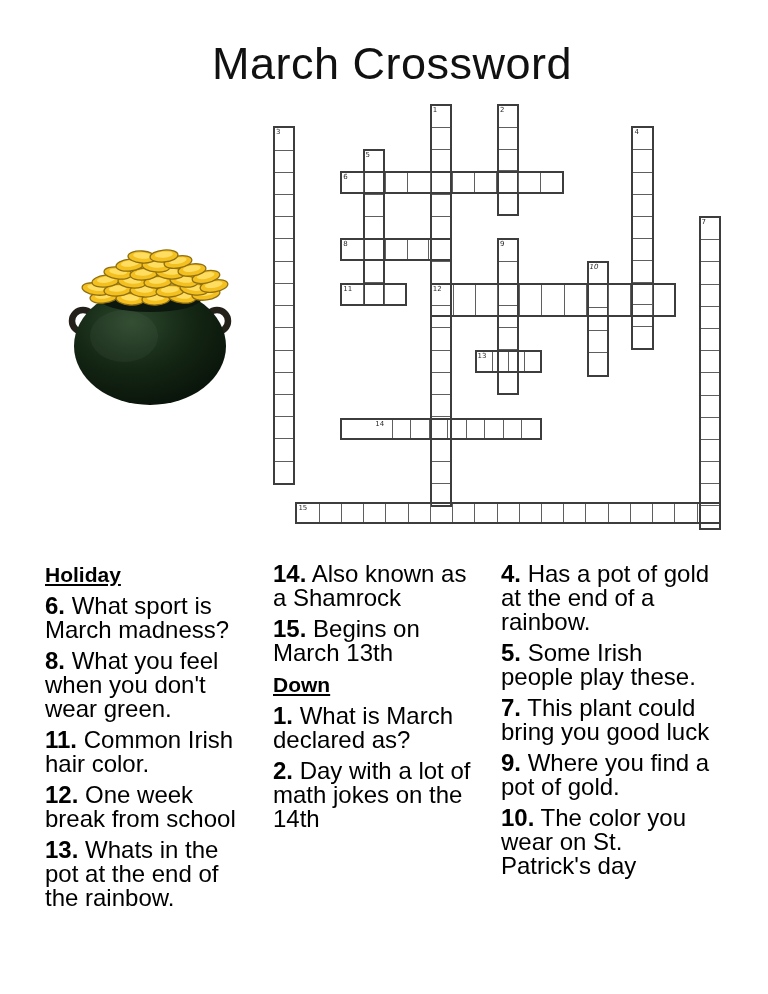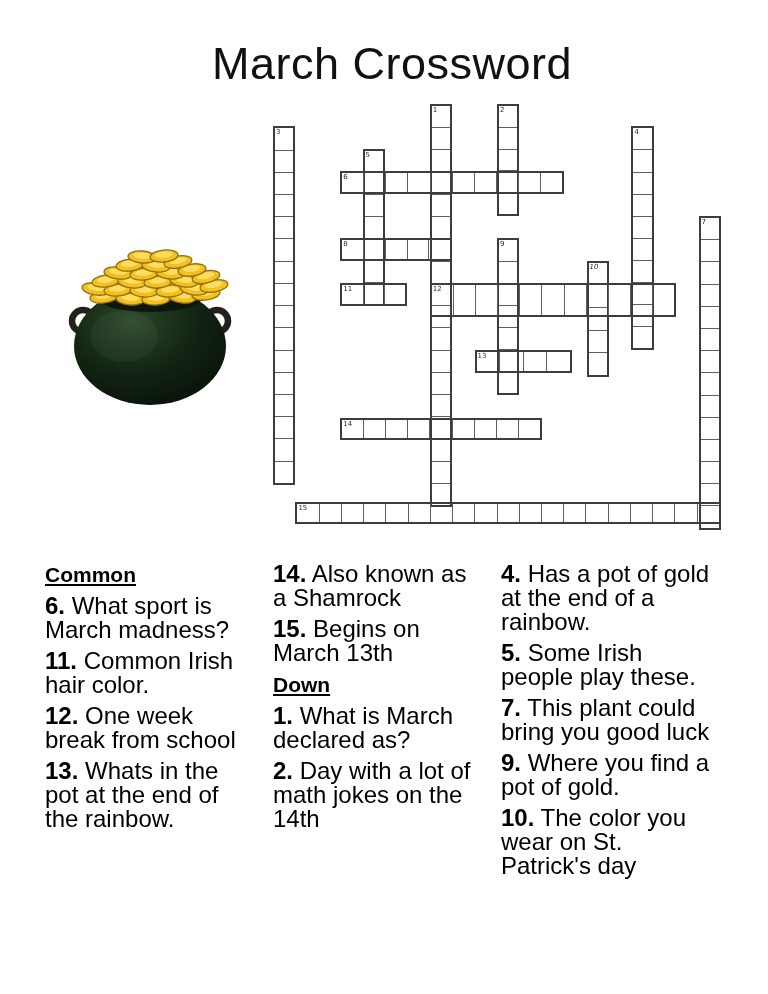--- a/index.html
+++ b/index.html
@@ -334,29 +334,29 @@
         <div class="cell"></div>
         <div class="cell"></div>
         <div class="cell"></div>
         <div class="cell"></div>
         <div class="cell"></div>
         <div class="cell"></div>
         <div class="cell"></div>
         <div class="cell"></div>
         <div class="cell"></div>
       </div>
-      <div class="word across" style="left: 474.6px; top: 350.4px; width: 97px; height: 22.4px;">
+      <div class="word across" style="left: 474.6px; top: 350.4px; width: 67px; height: 22.4px;">
         <div class="cell">
           <span class="cellnum">13</span>
         </div>
         <div class="cell"></div>
         <div class="cell"></div>
         <div class="cell"></div>
       </div>
-      <div class="word across" style="left: 340.2px; top: 417.6px; width: 201.6px; height: 22.4px;">
+      <div class="word across" style="left: 340.2px; top: 417.6px; width: 201.6px; height: 22.4px; padding-left: 32px;">
         <div class="cell">
           <span class="cellnum">14</span>
         </div>
         <div class="cell"></div>
         <div class="cell"></div>
         <div class="cell"></div>
         <div class="cell"></div>
         <div class="cell"></div>
         <div class="cell"></div>
         <div class="cell"></div>
@@ -382,22 +382,23 @@
         <div class="cell"></div>
         <div class="cell"></div>
         <div class="cell"></div>
         <div class="cell"></div>
         <div class="cell"></div>
       </div>
     </div>
 
   <div class="clues" id="clues">
       <div class="clue-col clue-col-1">
-        <div class="clue-heading">Common</div>
+        <div class="clue-heading">Holiday</div>
         <p class="clue"><b>6.</b> What sport is March madness?</p>
+        <p class="clue"><b>8.</b> What you feel when you don't wear green.</p>
         <p class="clue"><b>11.</b> Common Irish hair color.</p>
         <p class="clue"><b>12.</b> One week break from school</p>
         <p class="clue"><b>13.</b> Whats in the pot at the end of the rainbow.</p>
       </div>
       <div class="clue-col clue-col-2">
         <p class="clue"><b>14.</b> Also known as a Shamrock</p>
         <p class="clue"><b>15.</b> Begins on March 13th</p>
         <div class="clue-heading">Down</div>
         <p class="clue"><b>1.</b> What is March declared as?</p>
         <p class="clue"><b>2.</b> Day with a lot of math jokes on the 14th</p>

